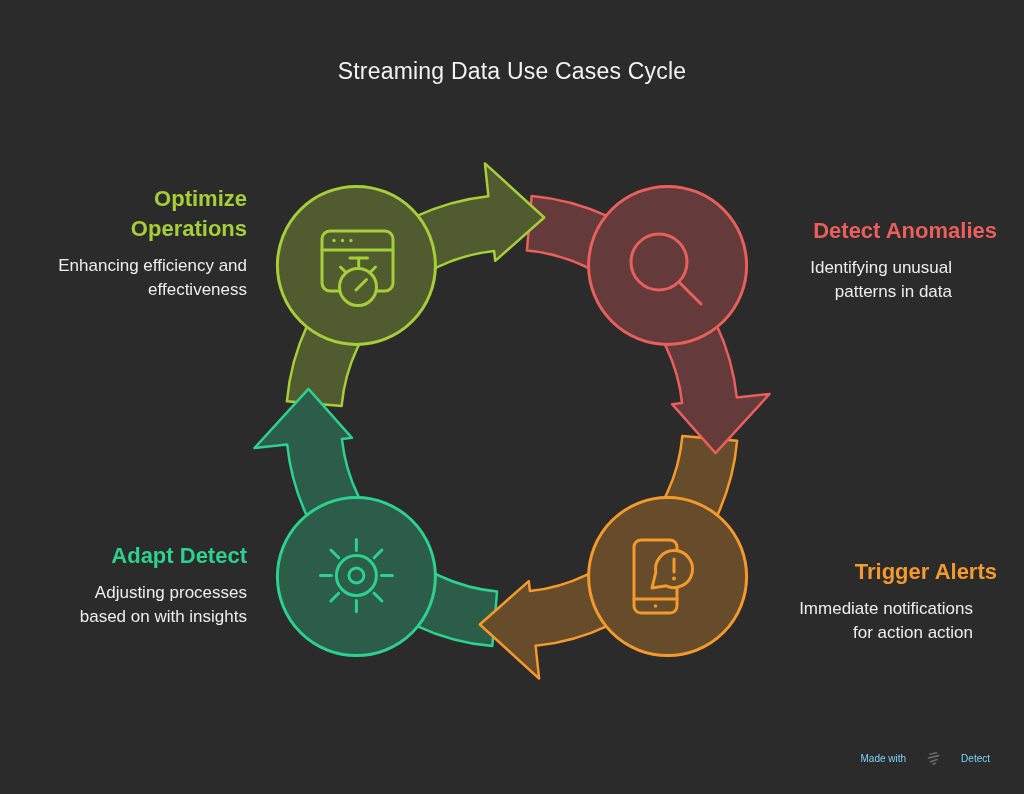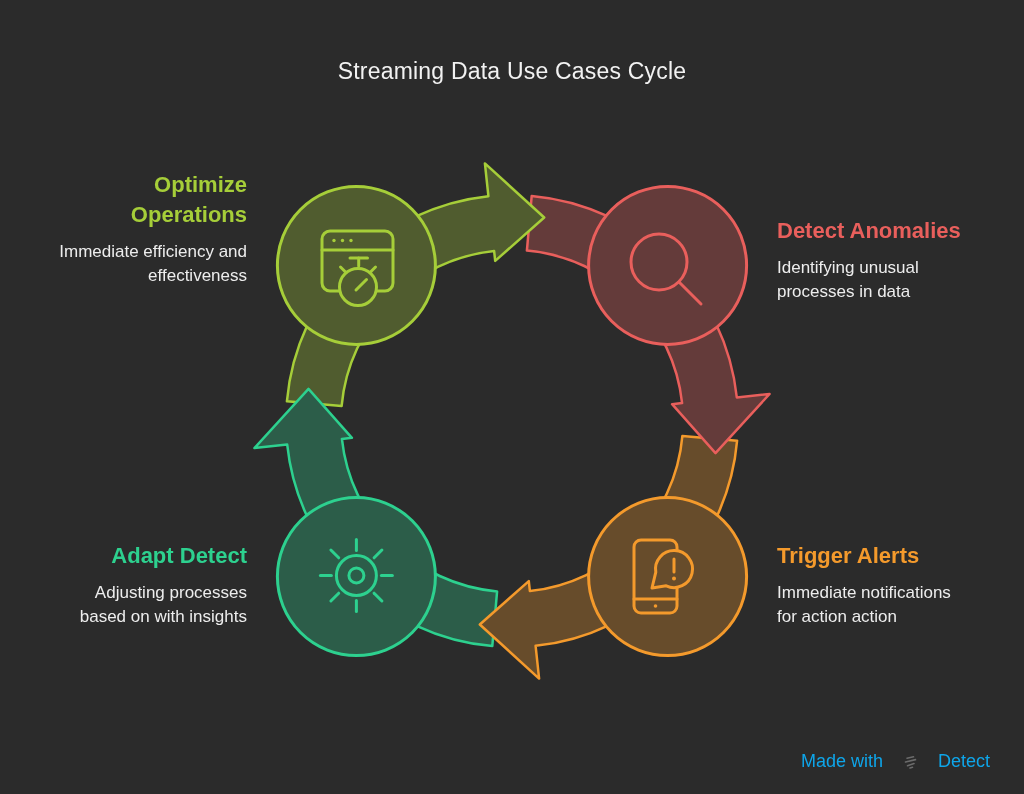--- a/index.html
+++ b/index.html
@@ -11,40 +11,40 @@
     position:relative;
   }
   .canvas{position:absolute;inset:0;width:1024px;height:794px;}
   .diagram-title{
     position:absolute;top:58px;left:0;width:100%;
     text-align:center;
     font-size:23px;font-weight:400;letter-spacing:.2px;
     color:#f2f2f2;margin:0;
   }
   svg.cycle{position:absolute;left:0;top:0;}
-  .node-label{position:absolute;}
+  .node-label{position:absolute;text-align:right;}
   .node-title{font-size:22px;font-weight:700;line-height:30px;}
   .node-desc{font-size:17px;line-height:24px;margin-top:10px;color:#ededed;}
   .align-right{text-align:right;}
-  .pos-optimize{left:47px;top:170px;width:200px;}
+  .pos-optimize{left:47px;top:184px;width:200px;}
   .pos-optimize .node-desc{max-width:198px;margin-left:auto;}
   .pos-detect{left:777px;top:216px;width:220px;}
   .pos-detect .node-desc{max-width:175px;}
   .pos-trigger{left:777px;top:541px;width:220px;}
   .pos-trigger .node-desc{max-width:196px;}
   .pos-adapt{left:47px;top:541px;width:200px;}
   .pos-adapt .node-desc{max-width:185px;margin-left:auto;}
   .t-green{color:#a6ce39;}
   .t-red{color:#e95f5c;}
-  .t-orange{color:#f49a2c;}
+  .t-orange{color:#f49a2c;margin-top:16px;}
   .t-teal{color:#2dd18f;}
   .watermark{
     position:absolute;right:34px;top:751px;
     display:flex;align-items:center;gap:20px;
-    color:#0ea5e9;font-size:18px;
+    color:#7dd3fc;font-size:10px;
   }
 </style>
 </head>
 <body>
 
 <div class="canvas">
 
   <h1 class="diagram-title">Streaming Data Use Cases Cycle</h1>
 
   <svg class="cycle" width="1024" height="794" viewBox="0 0 1024 794">
@@ -107,26 +107,26 @@
       <line x1="338.7" y1="593.2" x2="330.9" y2="601"></line>
       <line x1="331.4" y1="575.5" x2="320.4" y2="575.5"></line>
       <line x1="338.7" y1="557.8" x2="330.9" y2="550"></line>
       <line x1="356.4" y1="550.5" x2="356.4" y2="539.5"></line>
       <line x1="374.1" y1="557.8" x2="381.9" y2="550"></line>
     </g>
   </svg>
 
   <div class="node-label pos-optimize align-right">
     <div class="node-title t-green">Optimize Operations</div>
-    <div class="node-desc">Immediate efficiency and effectiveness</div>
+    <div class="node-desc">Enhancing efficiency and effectiveness</div>
   </div>
 
   <div class="node-label pos-detect">
     <div class="node-title t-red">Detect Anomalies</div>
-    <div class="node-desc">Identifying unusual processes in data</div>
+    <div class="node-desc">Identifying unusual patterns in data</div>
   </div>
 
   <div class="node-label pos-trigger">
     <div class="node-title t-orange">Trigger Alerts</div>
     <div class="node-desc">Immediate notifications for action action</div>
   </div>
 
   <div class="node-label pos-adapt align-right">
     <div class="node-title t-teal">Adapt Detect</div>
     <div class="node-desc">Adjusting processes based on with insights</div>

